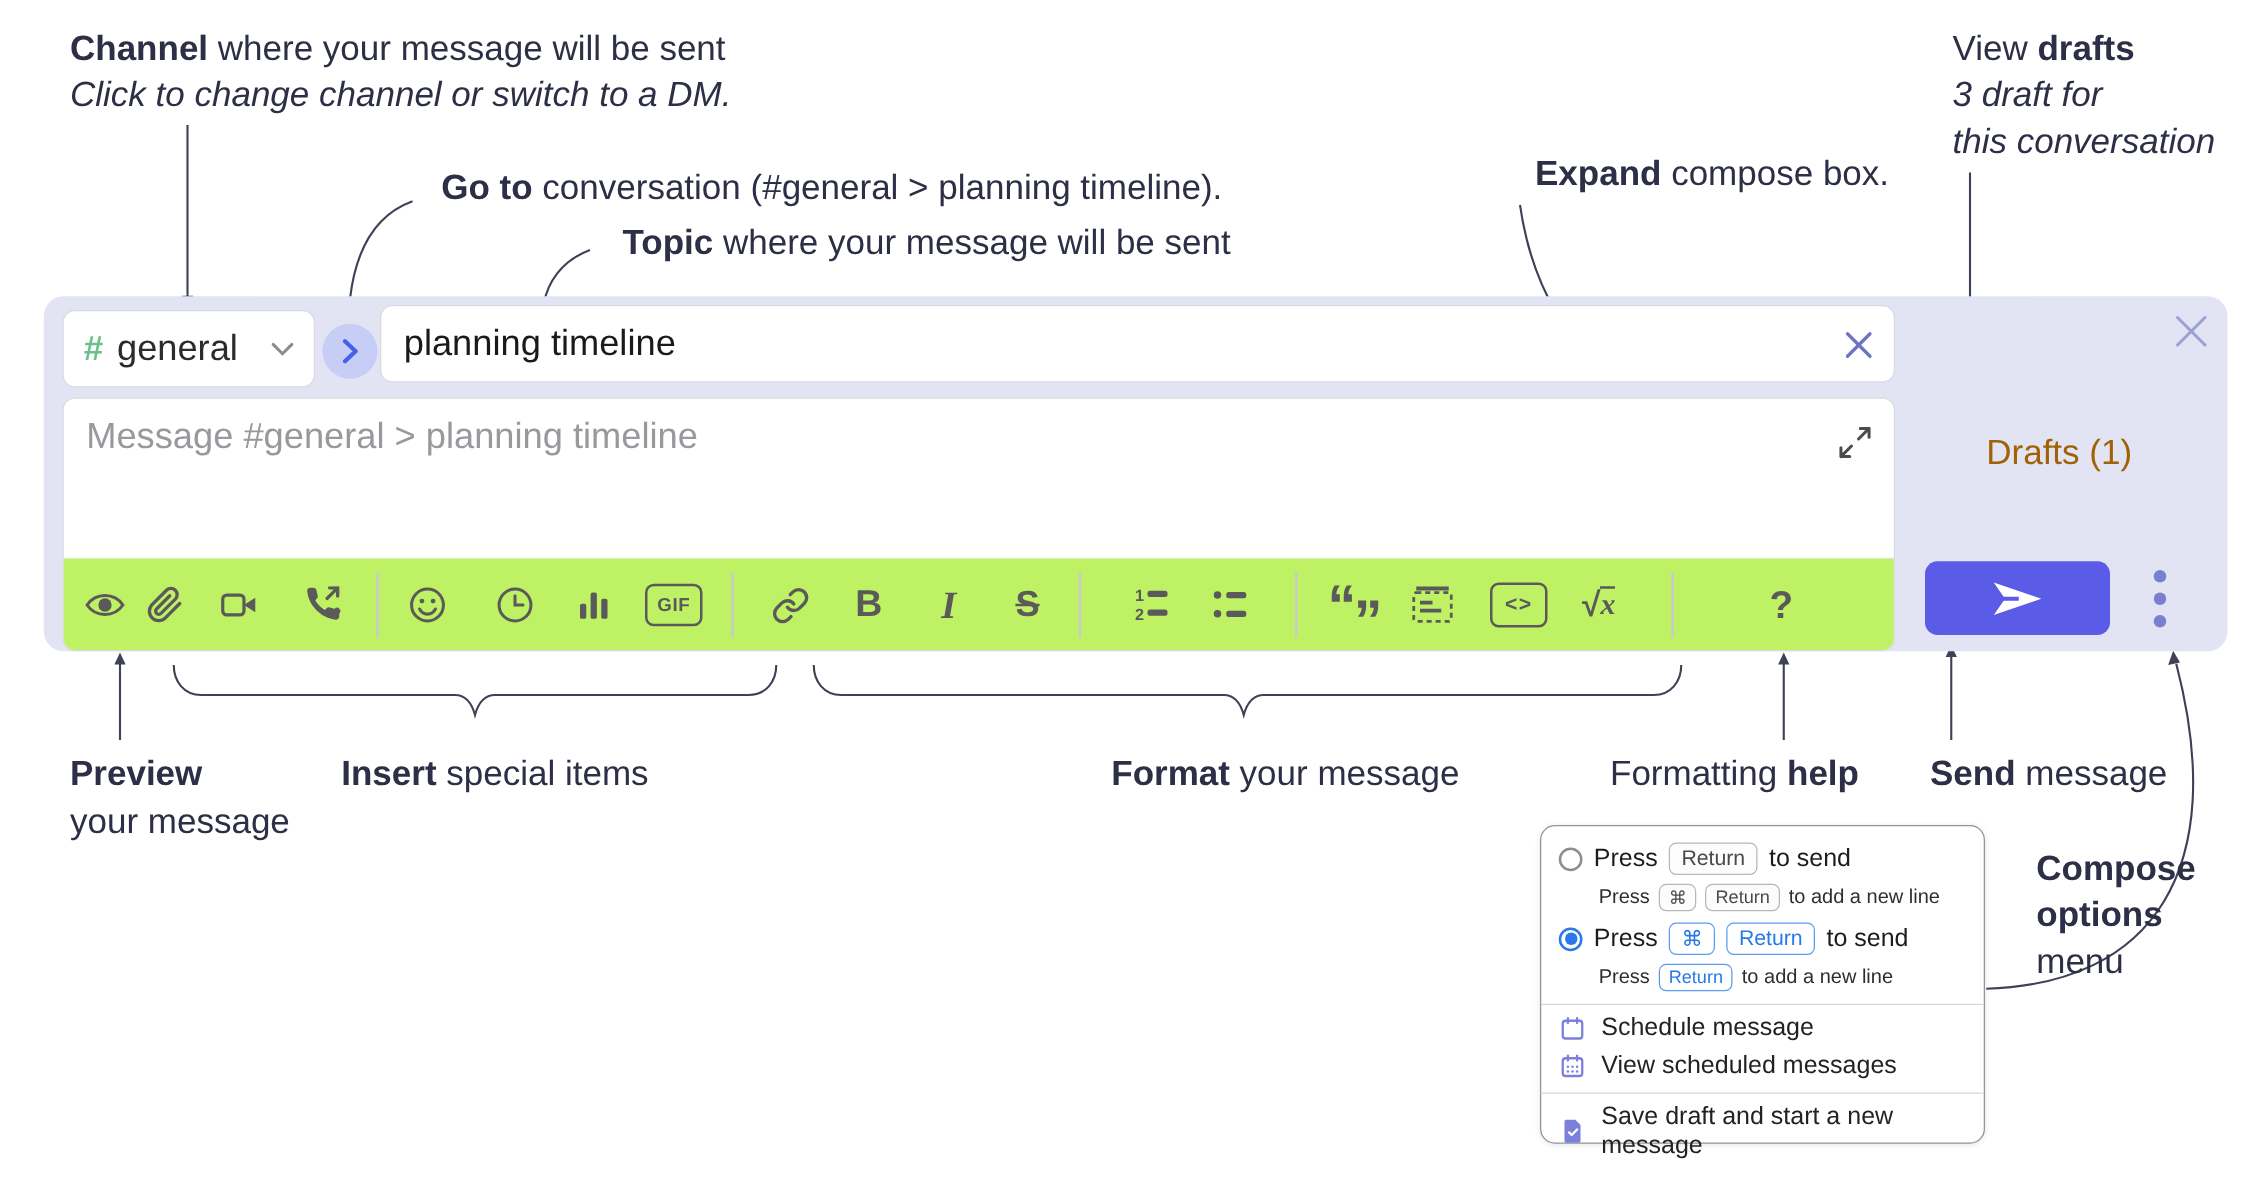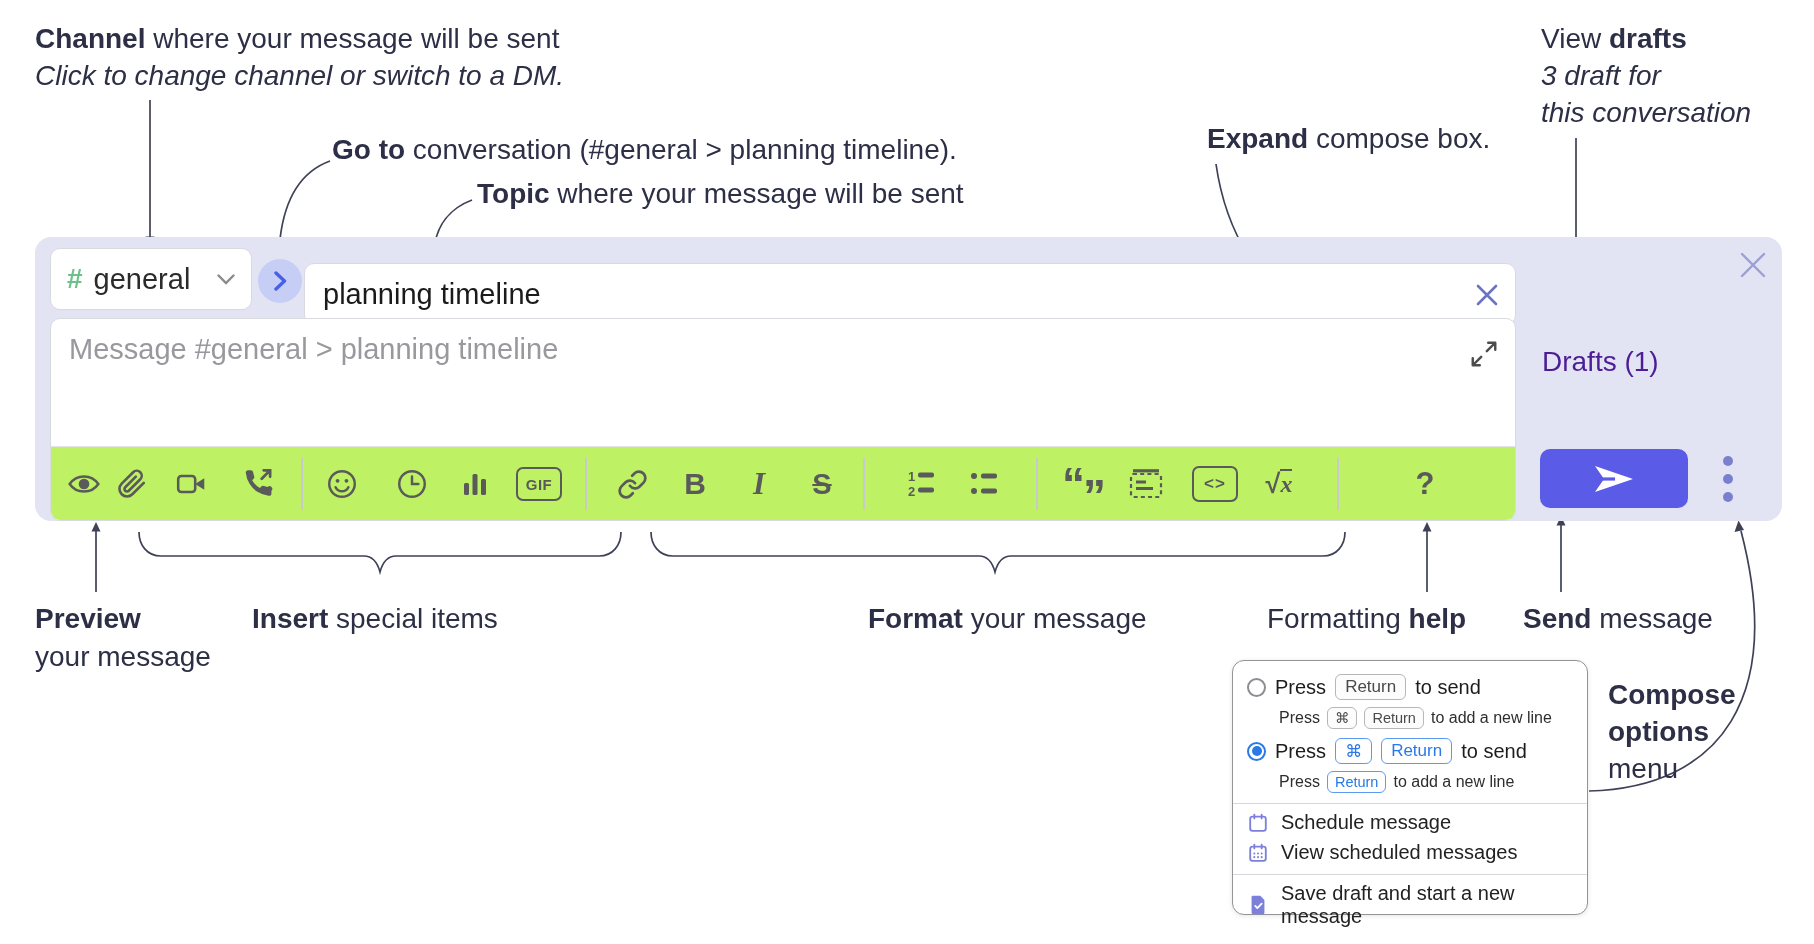--- a/index.html
+++ b/index.html
@@ -1,40 +1,40 @@
 <!DOCTYPE html>
 <html><head>
 <meta charset="utf-8">
 <style>
   * { margin:0; padding:0; box-sizing:border-box; }
   html,body { background:#fff; }
   body { font-family:"Liberation Sans", sans-serif; }
   #stage { position:relative; width:1814px; height:944px; background:#fff; overflow:hidden; }
 
   
-  .ann { position:absolute; color:#2c2f45; font-size:28px; line-height:37px; white-space:nowrap; }
+  .ann { position:absolute; color:#2c2f45; font-size:28px; line-height:37px; white-space:nowrap;margin-left:21px; }
   .ann b { font-weight:700; }
   .ann .it { font-style:italic; }
 
   
   #compose { position:absolute; left:35px; top:237px; width:1747px; height:284px;
              background:#e2e4f3; border-radius:16px; }
 
   .whitebox { background:#fff; border:1px solid #d9d9e0; border-radius:10px; position:absolute; }
 
   #channel-btn { left:15px; top:11px; width:202px; height:62px; display:flex; align-items:center;
                  padding:0 16px; gap:11px; cursor:pointer; }
   #channel-hash { font-size:28px; font-weight:700; color:#6ec08a; }
   #channel-name { font-size:29px; color:#2b2b2b; }
   #channel-caret { margin-left:auto; }
 
   #jump-btn { position:absolute; left:223px; top:22px; width:44px; height:44px; border-radius:50%;
               background:#c6cef5; display:flex; align-items:center; justify-content:center; cursor:pointer; }
 
-  #topic-box { left:269px; top:26px; width:1212px; height:62px; }
+  #topic-box { left:269px; top:7px; width:1212px; height:62px; }
   #topic-input { position:absolute; left:0; top:0; width:100%; height:100%; border:none; outline:none;
                  background:transparent; font-family:"Liberation Sans",sans-serif; font-size:29px;
                  color:#1a1a1a; padding:0 60px 0 18px; }
   #topic-clear { position:absolute; right:12px; top:15px; width:32px; height:32px; display:flex;
                  align-items:center; justify-content:center; cursor:pointer; background:none; border:none; }
 
   #main-box { left:15px; top:81px; width:1466px; height:203px; }
   #message-input { position:absolute; left:0; top:0; width:100%; height:126px; border:none; outline:none;
                    resize:none; background:transparent; font-family:"Liberation Sans",sans-serif;
                    font-size:29px; color:#333; padding:14px 64px 0 18px; }
@@ -58,21 +58,21 @@
            display:flex; align-items:center; justify-content:center; }
   #gif-btn .boxed { width:46px; height:34px; font-size:15px; letter-spacing:0.5px; }
   #code-btn .boxed { width:46px; height:36px; font-size:17px; letter-spacing:1px; }
   .glyph-math { font-size:27px; color:#5a5a5a; font-weight:700; display:flex; align-items:flex-start; }
   .glyph-math .mx { font-family:"Liberation Serif",serif; font-style:italic; font-weight:700;
                     border-top:2.5px solid #5a5a5a; padding-top:1px; font-size:24px; line-height:24px; }
 
   
   #compose-close { position:absolute; left:1703px; top:11px; width:34px; height:34px; background:none;
                    border:none; cursor:pointer; }
-  #drafts-link { position:absolute; left:1507px; top:109px; font-size:28px; color:#4c1d95;
+  #drafts-link { position:absolute; left:1554px; top:109px; font-size:28px; color:#a16207;
                  text-decoration:none; cursor:pointer; }
   #send-btn { position:absolute; left:1505px; top:212px; width:148px; height:59px; background:#5a5be6;
               border:none; border-radius:10px; display:flex; align-items:center; justify-content:center;
               cursor:pointer; }
   #more-btn { position:absolute; left:1676px; top:215px; width:34px; height:54px; background:none;
               border:none; cursor:pointer; display:flex; align-items:center; justify-content:center; }
 
   
   #popup { position:absolute; left:1232px; top:660px; width:356px; height:255px; background:#fff;
            border:1.5px solid #939398; border-radius:12px; box-shadow:0 1px 5px rgba(0,0,0,0.10); }

